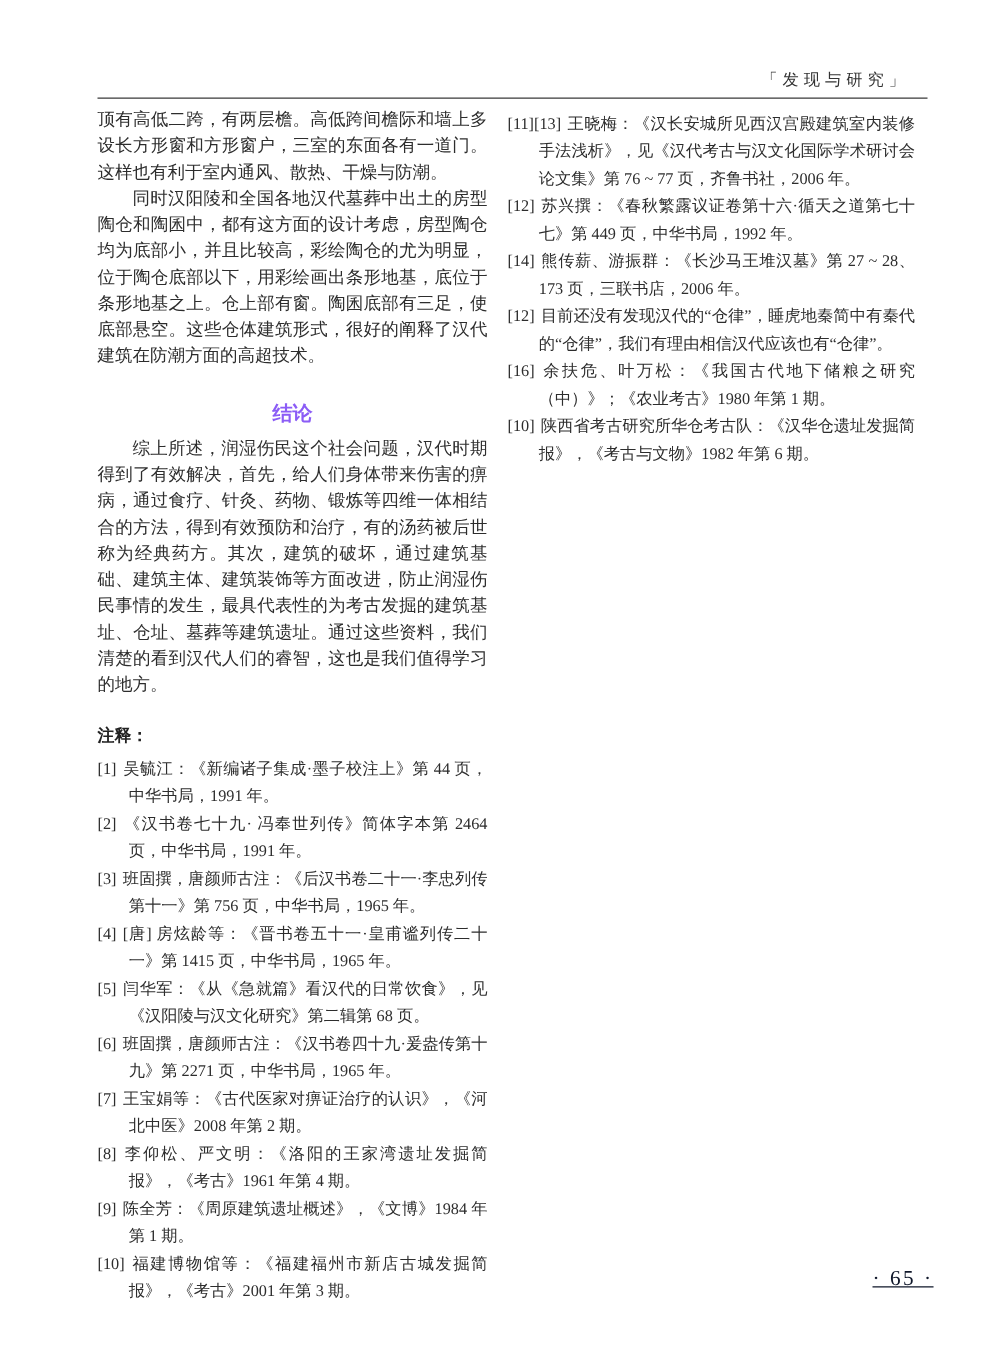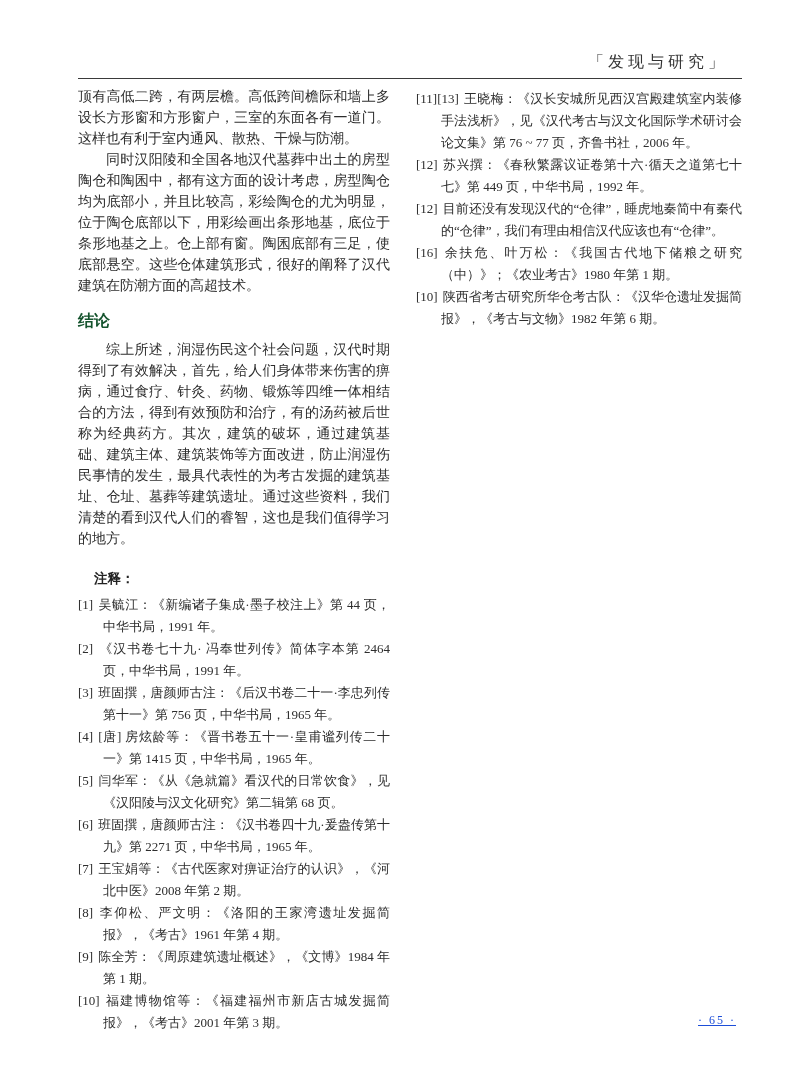--- a/index.html
+++ b/index.html
@@ -12,50 +12,50 @@
     overflow:hidden;
   }
   .content{position:absolute;left:78px;top:0;width:664px;}
   .page-header{
     height:73px;
     display:flex;align-items:flex-end;justify-content:flex-end;
     border-bottom:1.5px solid #3a3a3a;
     padding-bottom:5px;
   }
   .running-title{
-    font-size:16px;letter-spacing:4px;color:#333;
+    font-size:13px;letter-spacing:4px;color:#333;
     padding-right:14px;white-space:nowrap;
   }
-  .columns{display:flex;gap:26px;margin-top:7px;}
+  .columns{display:flex;gap:16px;margin-top:7px;}
   .col-left{width:312px;}
   .col-right{width:326px;}
   .body-par{
     margin:0;font-size:14px;line-height:21px;
     text-align:justify;text-justify:inter-ideograph;
   }
   .body-par.indent{text-indent:2em;}
   .section-heading{
-    margin:15px 0 7px 0;text-align:left;
-    font-size:16px;font-weight:bold;color:#14532d;
+    margin:25px 0 7px 0;text-align:center;
+    font-size:16px;font-weight:bold;color:#8b5cf6;
   }
   .notes-title{
-    margin:21px 0 6px 16px;font-size:13.5px;font-weight:bold;color:#222;
+    margin:21px 0 6px 0;font-size:13.5px;font-weight:bold;color:#222;
   }
   .notes{margin:0;}
   .note{
     font-size:13px;line-height:22px;
     text-align:justify;text-justify:inter-ideograph;
     padding-left:25px;text-indent:-25px;
     margin:0;
   }
   .note .marker{padding-right:5px;}
   .col-right .notes{margin-top:2px;}
   .page-number{
     position:absolute;left:698px;top:1013px;
-    font-size:12px;color:#1d4ed8;letter-spacing:2px;white-space:nowrap;text-decoration:underline;
+    font-size:17px;color:#0f172a;letter-spacing:2px;white-space:nowrap;text-decoration:underline;
   }
 </style>
 </head>
 <body>
 
 <div class="page">
   <div class="content">
 
     <div class="page-header">
       <span class="running-title">「发现与研究」</span>
@@ -93,20 +93,21 @@
           </div>
       </div>
 
       <div class="col-right">
         <div class="notes">
 
             <p class="note"><span class="marker">[11][13]</span><span>王晓梅：《汉长安城所见西汉宫殿建筑室内装修手法浅析》，见《汉代考古与汉文化国际学术研讨会论文集》第 76 ~ 77 页，齐鲁书社，2006 年。</span></p>
 
             <p class="note"><span class="marker">[12]</span><span>苏兴撰：《春秋繁露议证卷第十六·循天之道第七十七》第 449 页，中华书局，1992 年。</span></p>
 
+            <p class="note"><span class="marker">[14]</span><span>熊传薪、游振群：《长沙马王堆汉墓》第 27 ~ 28、173 页，三联书店，2006 年。</span></p>
 
             <p class="note"><span class="marker">[12]</span><span>目前还没有发现汉代的“仓律”，睡虎地秦简中有秦代的“仓律”，我们有理由相信汉代应该也有“仓律”。</span></p>
 
             <p class="note"><span class="marker">[16]</span><span>余扶危、叶万松：《我国古代地下储粮之研究（中）》；《农业考古》1980 年第 1 期。</span></p>
 
             <p class="note"><span class="marker">[10]</span><span>陕西省考古研究所华仓考古队：《汉华仓遗址发掘简报》，《考古与文物》1982 年第 6 期。</span></p>
 
           </div>
       </div>
 

